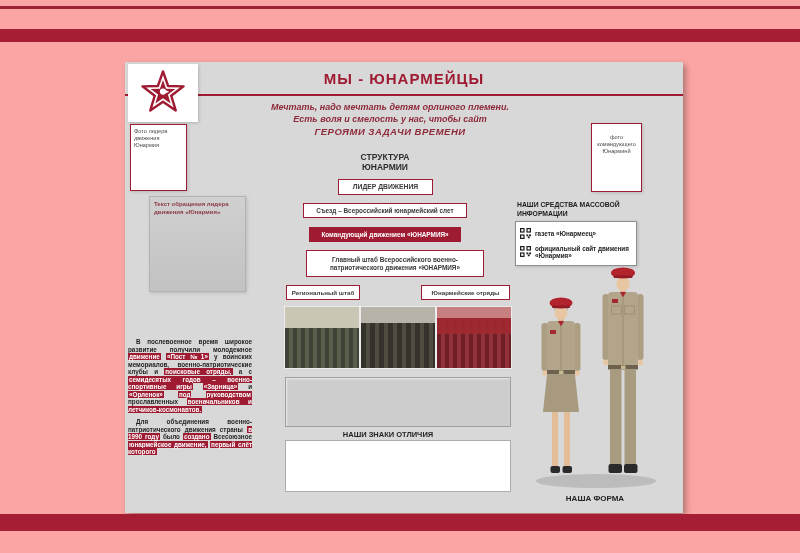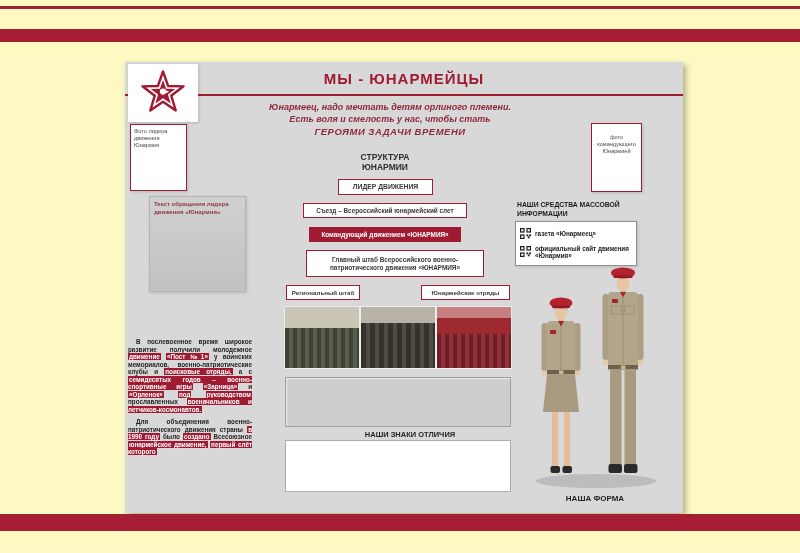--- a/index.html
+++ b/index.html
@@ -1,20 +1,20 @@
 <!DOCTYPE html>
 <html><head>
 <meta charset="utf-8">
 <style>
   * { margin: 0; padding: 0; box-sizing: border-box; }
   html, body { background: #f2f2f2; }
   body { font-family: "Liberation Sans", "DejaVu Sans", sans-serif; }
   .page {
     position: relative; width: 800px; height: 553px;
-    background: #fef9c3; overflow: hidden; margin: 0 auto;
+    background: #fca5a5; overflow: hidden; margin: 0 auto;
   }
   .abs { position: absolute; }
 
   
   .top-line   { left: 0; top: 6px;  width: 800px; height: 3px;  background: #9d2235; }
   .top-bar    { left: 0; top: 29px; width: 800px; height: 13px; background: #a51e33; }
   .bottom-bar { left: 0; top: 514px; width: 800px; height: 17px; background: #a51e33; }
 
   
   .panel {
@@ -104,21 +104,21 @@
     background-image:
       linear-gradient(180deg, #c77f7f 0%, #c77f7f 18%, rgba(160,40,48,0.9) 18%, rgba(160,40,48,0.9) 44%, rgba(0,0,0,0) 44%),
       repeating-linear-gradient(90deg, #6e1f26 0 4px, #93323a 4px 8px);
   }
 
   .section-label { text-align: center; font-weight: bold; color: #242424; }
   .tasks-label    { left: 285px; top: 367px; width: 226px; font-size: 7.5px; }
   .tasks-box      { left: 285px; top: 377px; width: 226px; height: 50px;
                     background: #cdcdcd; border: 1px solid #9f9f9f;
                     box-shadow: inset 1px 1px 2px rgba(255,255,255,0.6); }
-  .insignia-label { left: 297px; top: 430px; width: 226px; font-size: 7.5px; }
+  .insignia-label { left: 275px; top: 430px; width: 226px; font-size: 7.5px; }
   .insignia-box   { left: 285px; top: 440px; width: 226px; height: 52px;
                     background: #ffffff; border: 1px solid #adadad; }
 
   
   .commander-photo-box {
     left: 591px; top: 123px; width: 51px; height: 69px;
     background: #ffffff; border: 1px solid #9e1b32; padding: 10px 3px;
     font-size: 5.6px; line-height: 7px; color: #4a4a4a; text-align: center;
     box-shadow: 1px 1px 3px rgba(0,0,0,0.15);
   }
@@ -155,22 +155,22 @@
   <div class="abs logo-box">
     <svg viewBox="0 0 100 100">
       <path d="M50,5 L60.6,35.4 L92.8,36.1 L67.1,55.6 L76.5,86.4 L50,68 L23.5,86.4 L32.9,55.6 L7.2,36.1 L39.4,35.4 Z" fill="none" stroke="#9e1b32" stroke-width="5" stroke-linejoin="round"></path>
       <path d="M50,5 L60.6,35.4 L92.8,36.1 L67.1,55.6 L76.5,86.4 L50,68 L23.5,86.4 L32.9,55.6 L7.2,36.1 L39.4,35.4 Z" fill="#9e1b32" transform="translate(50,50) scale(0.6) translate(-50,-50)"></path>
       <circle cx="50" cy="47" r="6.5" fill="#ffffff"></circle>
       <polygon points="55,44 63,47.5 55,51" fill="#ffffff"></polygon>
     </svg>
   </div>
 
   <div class="abs quote">
-    <div class="q">Юнармеец, надо мечтать детям орлиного племени.</div>
-    <div class="q">Есть воля и смелость у нас, чтобы стать</div>
+    <div class="q">Мечтать, надо мечтать детям орлиного племени.</div>
+    <div class="q">Есть воля и смелость у нас, чтобы сайт</div>
     <div class="q-strong">ГЕРОЯМИ ЗАДАЧИ ВРЕМЕНИ</div>
   </div>
 
   <div class="abs leader-photo-box">Фото лидера движения Юнармия</div>
   <div class="abs address-box">Текст обращения лидера движения «Юнармия»</div>
   <div class="abs history-text">
     <p><span>В послевоенное время</span> <span>широкое развитие получили молодежное</span> <span class="hl">движение</span> <span class="hl">«Пост №1»</span> <span>у воинских мемориалов,</span> <span>военно-патриотические клубы и</span> <span class="hl">поисковые отряды,</span> <span>а с</span> <span class="hl">семидесятых годов – военно-спортивные игры</span> <span class="hl">«Зарница»</span> <span>и</span> <span class="hl">«Орленок»</span> <span class="hl">под</span> <span class="hl">руководством</span> <span>прославленных</span> <span class="hl">военачальников и летчиков-космонавтов.</span> </p>
     <p><span>Для объединения военно-патриотического движения страны</span> <span class="hl">в 1990 году</span> <span>было</span> <span class="hl">создано</span> <span>Всесоюзное</span> <span class="hl">юнармейское движение,</span> <span class="hl">первый слёт которого</span> </p>
   </div>
 

